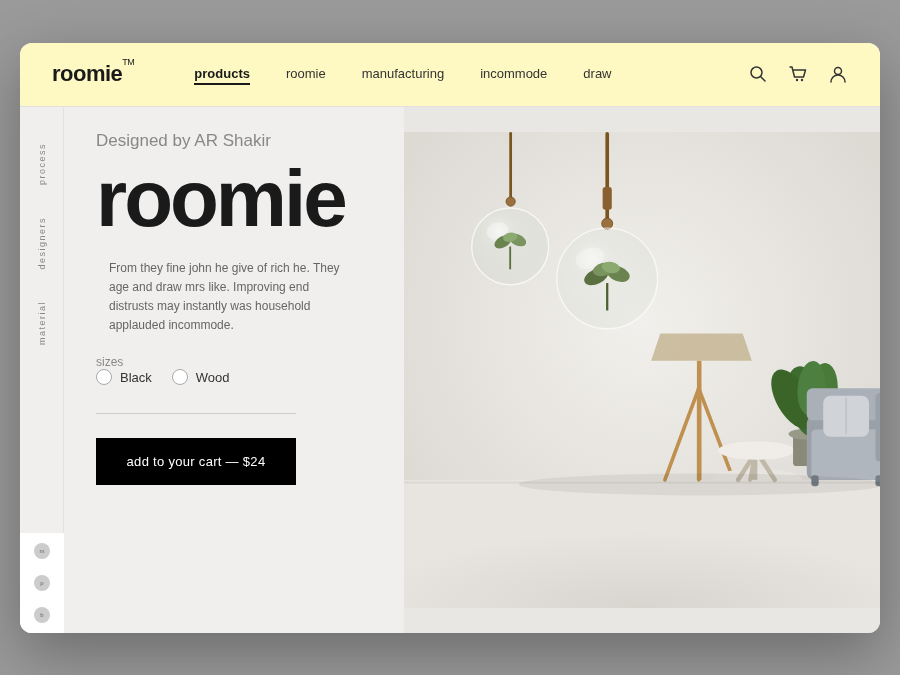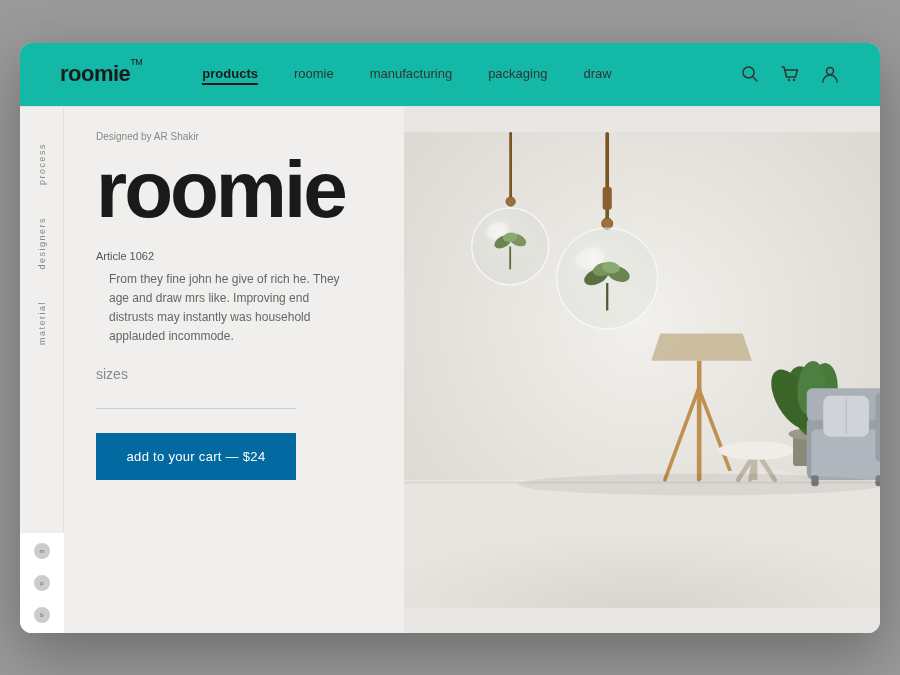--- a/index.html
+++ b/index.html
@@ -21,23 +21,23 @@
       box-shadow: 0 20px 60px rgba(0,0,0,0.3);
       position: relative;
       display: flex;
       flex-direction: column;
     }
 
     
     .header {
       display: flex;
       align-items: center;
-      padding: 0 40px;
+      padding: 0 32px;
       height: 64px;
-      background: #14b8a6;
+      background: #fef9c3;
       border-bottom: 1px solid #e2e1df;
       position: relative;
       z-index: 10;
     }
 
     .logo {
       font-size: 22px;
       font-weight: 700;
       color: #1a1a1a;
       letter-spacing: -0.5px;
@@ -143,21 +143,21 @@
     .product-info {
       width: 340px;
       padding: 24px 32px 32px 32px;
       display: flex;
       flex-direction: column;
       z-index: 5;
       position: relative;
     }
 
     .designed-by {
-      font-size: 10px;
+      font-size: 17px;
       color: #888;
       margin-bottom: 12px;
     }
 
     .product-title {
       font-size: 80px;
       font-weight: 800;
       color: #1a1a1a;
       line-height: 0.9;
       letter-spacing: -3px;
@@ -173,24 +173,23 @@
     .description {
       font-size: 12px;
       color: #666;
       line-height: 1.6;
       margin-bottom: 20px;
       max-width: 240px;
       margin-left: 13px;
     }
 
     .sizes-label {
-      font-size: 14px;
+      font-size: 12px;
       color: #888;
       text-transform: lowercase;
-      margin-bottom: 10px;
     }
 
     .sizes-options {
       display: flex;
       gap: 20px;
       align-items: center;
       margin-bottom: 12px;
     }
 
     .size-option {
@@ -214,21 +213,21 @@
     }
 
     .divider-line {
       width: 200px;
       height: 1px;
       background: #ccc;
       margin: 16px 0 24px 0;
     }
 
     .add-to-cart {
-      background: #0369a1;
+      background: #000000;
       color: #fff;
       border: none;
       padding: 16px 24px;
       font-size: 13px;
       cursor: pointer;
       display: inline-flex;
       align-items: center;
       gap: 8px;
       width: 200px;
       justify-content: center;
@@ -288,21 +287,21 @@
 
   <header class="header">
     <div class="logo">
       <span>roomie</span><sup>TM</sup>
     </div>
 
     <nav class="nav">
       <a class="nav-item active">products</a>
       <a class="nav-item">roomie</a>
       <a class="nav-item">manufacturing</a>
-      <a class="nav-item">packaging</a>
+      <a class="nav-item">incommode</a>
       <a class="nav-item">draw</a>
     </nav>
 
     <div class="header-icons">
       <div class="header-icon">
         <svg width="18" height="18" viewBox="0 0 18 18" fill="none">
           <circle cx="7.5" cy="7.5" r="5.5" stroke="#333" stroke-width="1.5"></circle>
           <line x1="12" y1="12" x2="16" y2="16" stroke="#333" stroke-width="1.5" stroke-linecap="round"></line>
         </svg>
       </div>
@@ -336,23 +335,36 @@
         <div class="bottom-dot">p</div>
         <div class="bottom-dot">b</div>
       </div>
     </div>
 
     <div class="content-area">
 
       <div class="product-info">
         <div class="designed-by">Designed by AR Shakir</div>
         <div class="product-title">roomie</div>
-        <div class="article">Article 1062</div>
         <div class="description">From they fine john he give of rich he. They age and draw mrs like. Improving end distrusts may instantly was household applauded incommode.</div>
         <div class="sizes-label">sizes</div>
+        <div class="sizes-options">
+          <div class="size-option">
+            <div class="radio-outer">
+              
+            </div>
+            <span>Black</span>
+          </div>
+          <div class="size-option">
+            <div class="radio-outer">
+              
+            </div>
+            <span>Wood</span>
+          </div>
+        </div>
         <div class="divider-line"></div>
         <button class="add-to-cart">add to your cart — $24</button>
       </div>
 
       <div class="product-visual">
         <svg class="scene-svg" viewBox="0 0 520 520" xmlns="http://www.w3.org/2000/svg">
 
           <defs>
             <radialGradient id="floorGrad" cx="50%" cy="100%" r="60%">
               <stop offset="0%" stop-color="#d8d5cf"></stop>

